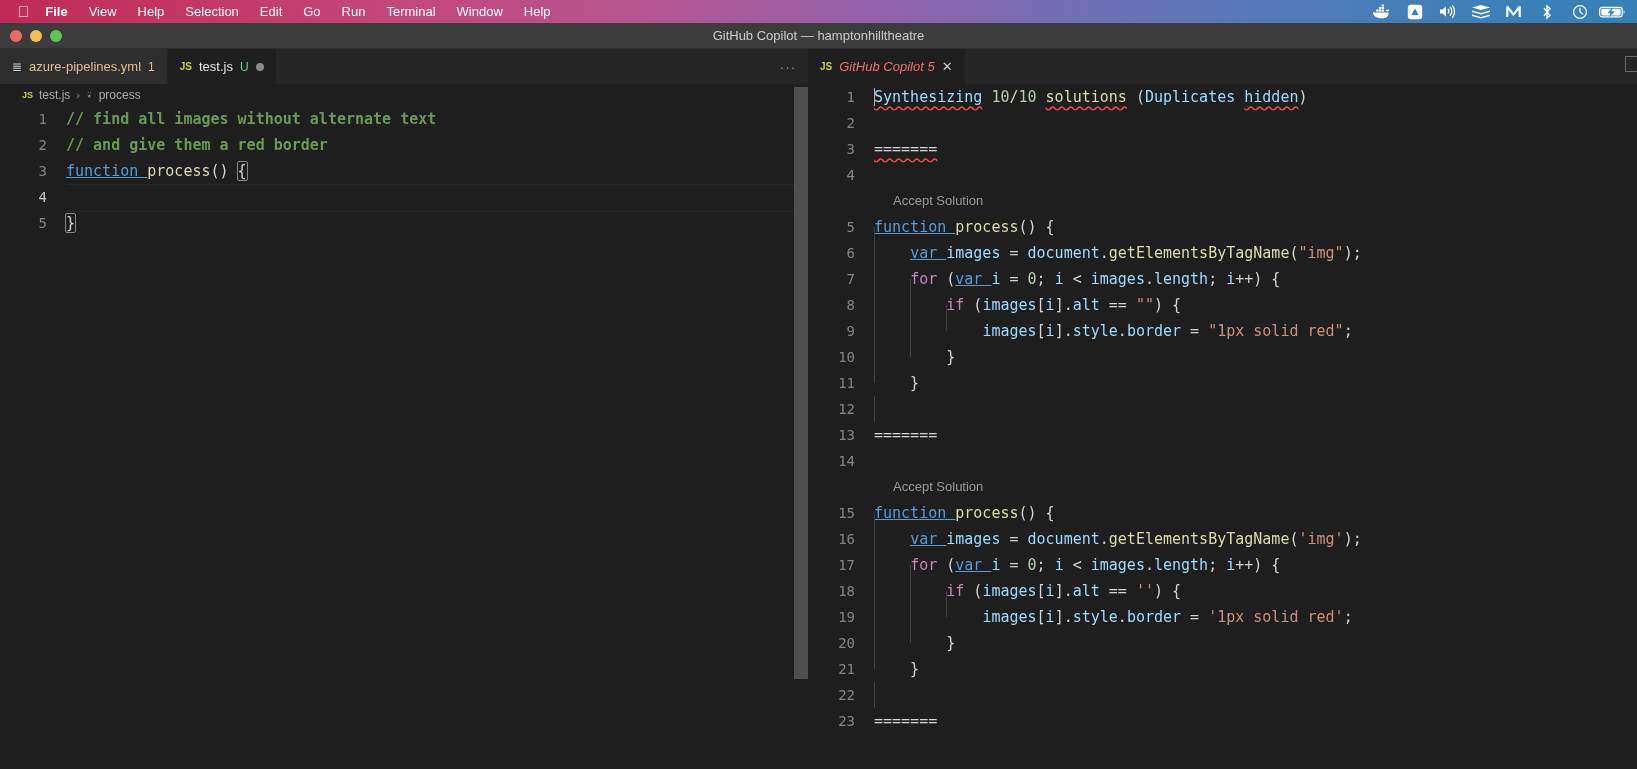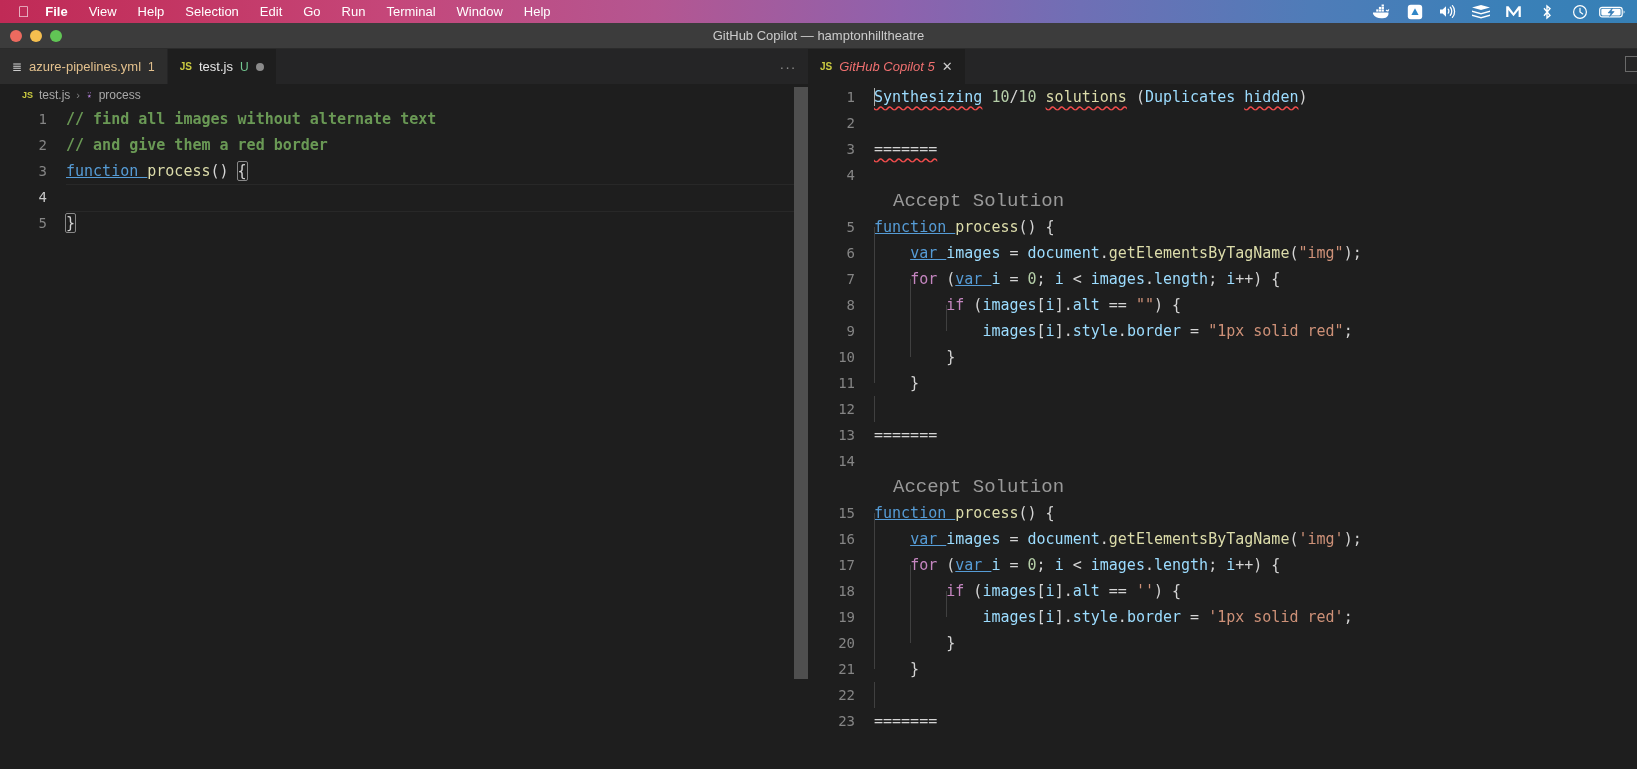--- a/index.html
+++ b/index.html
@@ -106,22 +106,22 @@
   .gutter.active { color:#c6c6c6; }
   .content { flex:1; position:relative; }
   .ln.current .content::before{
     content:""; position:absolute; left:0; right:8px; top:-13px; height:26px;
     border-top:1px solid #282828; border-bottom:1px solid #282828;
   }
   .codelens {
     display:flex; height:26px; align-items:center;
   }
   .codelens .lens-text {
-    margin-left:85px; font-family:Liberation Mono, monospace;
-    font-size:19px; color:#999999;
+    margin-left:85px; font-family:Liberation Sans, sans-serif;
+    font-size:13px; color:#999999;
   }
 
   
   .c-com   { color:#6a9955;font-weight:bold; }
   .c-kw    { color:#569cd6;text-decoration:underline; }
   .c-ctl   { color:#c586c0; }
   .c-fn    { color:#dcdcaa; }
   .c-var   { color:#9cdcfe; }
   .c-str   { color:#ce9178; }
   .c-num   { color:#b5cea8; }

